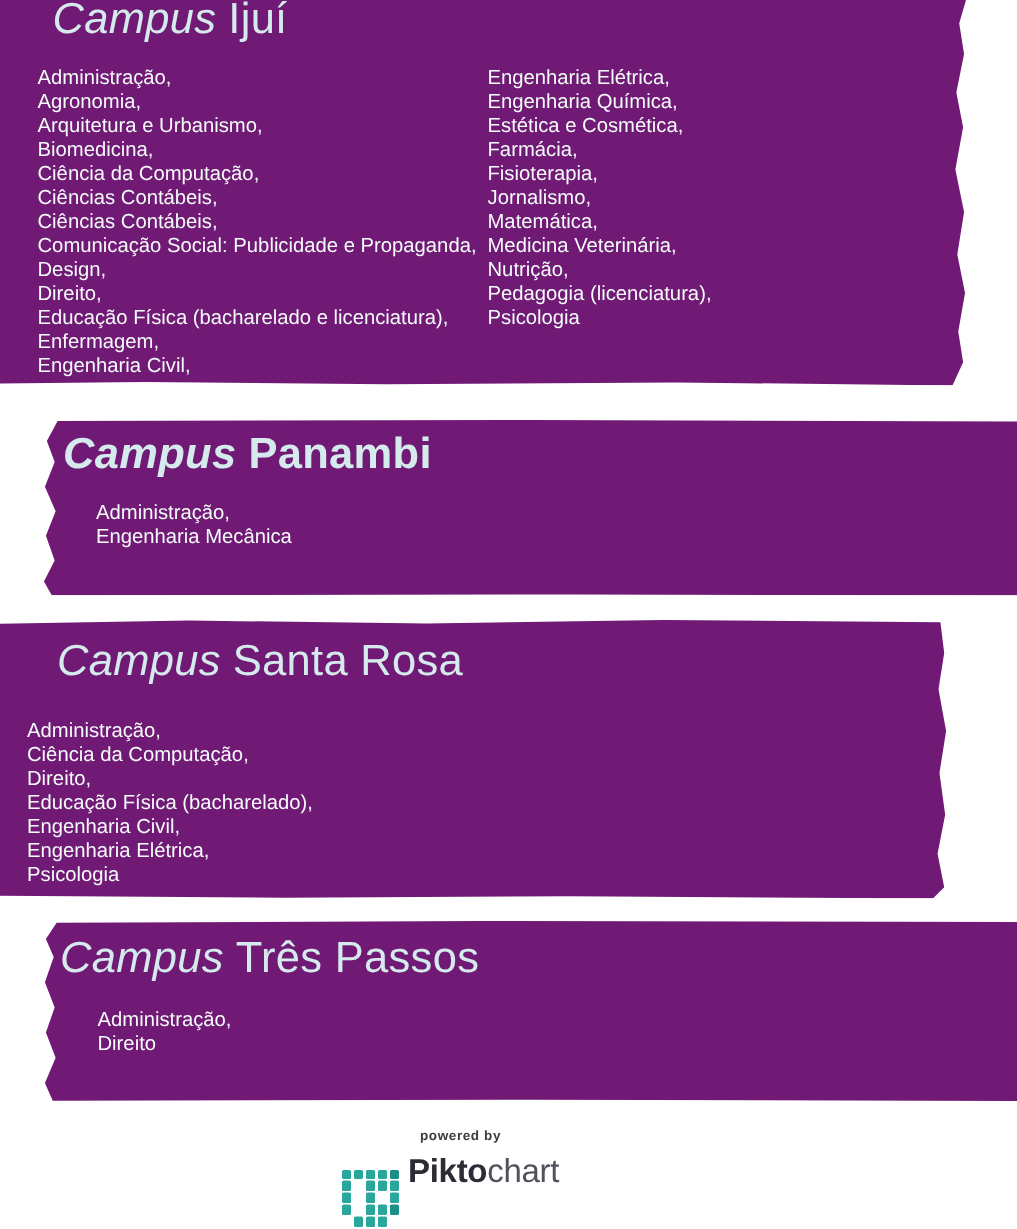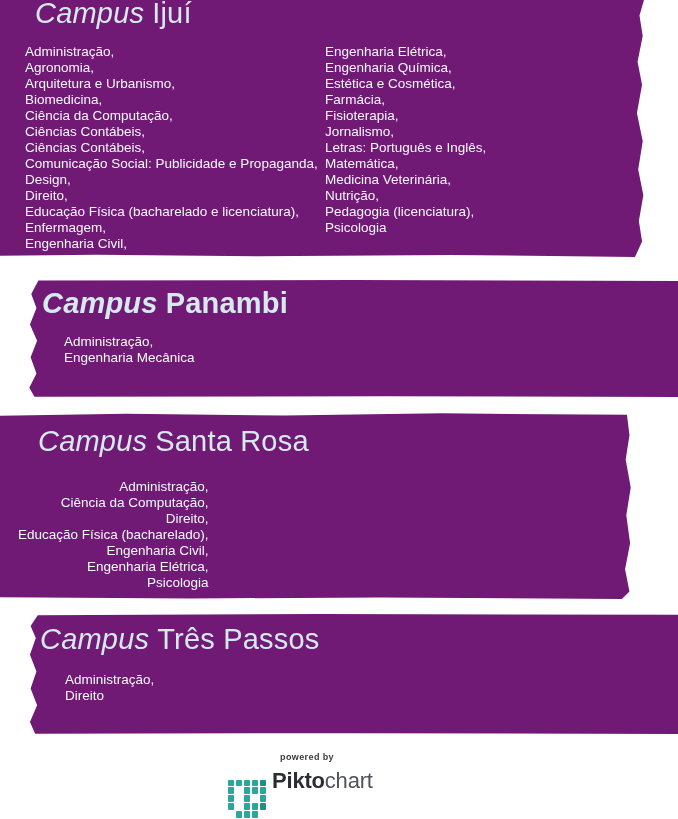--- a/index.html
+++ b/index.html
@@ -19,21 +19,20 @@
     left:0; top:0; width:644px; height:257px;
     clip-path: polygon(0% 0%, 100% 0%, 99.3% 6%, 99.8% 14%, 99.0% 24%, 99.7% 33%, 98.9% 44%, 99.8% 55%, 99.1% 66%, 99.9% 76%, 99.2% 86%, 99.7% 94%, 98.6% 100%, 70% 99.2%, 40% 99.7%, 15% 99.1%, 0% 99.5%);
   }
   .block.b-panambi {
     left:28px; top:280px; width:650px; height:117px;
     clip-path: polygon(1.6% 0.5%, 50% 0%, 100% 0.8%, 100% 100%, 55% 99.4%, 1.0% 99.8%, 0.2% 92%, 1.3% 80%, 0.4% 66%, 1.4% 52%, 0.3% 38%, 1.3% 24%, 0.5% 12%);
   }
   .block.b-santarosa {
     left:0; top:413px; width:632px; height:186px;
     clip-path: polygon(0% 1.5%, 20% 0.4%, 45% 1.4%, 70% 0.2%, 99.2% 1%, 99.6% 12%, 99.0% 25%, 99.8% 40%, 99.1% 55%, 99.7% 70%, 98.9% 84%, 99.6% 96%, 98.4% 100%, 60% 99.2%, 30% 99.7%, 0% 99.0%);
-    text-align: right;
   }
   .block.b-trespassos {
     left:28px; top:614px; width:650px; height:120px;
     clip-path: polygon(1.5% 1%, 45% 0%, 100% 0.6%, 100% 100%, 50% 99.3%, 1.1% 99.8%, 0.3% 90%, 1.4% 76%, 0.4% 62%, 1.3% 48%, 0.3% 34%, 1.2% 20%, 0.4% 10%);
   }
   .block-title {
     position:absolute;
     color:#d5eaec;
     font-size:29px;
     line-height:34px;
@@ -112,21 +111,20 @@
       <div>Enfermagem,</div>
       <div>Engenharia Civil,</div>
     </div>
   <div class="courses col-right">
       <div>Engenharia Elétrica,</div>
       <div>Engenharia Química,</div>
       <div>Estética e Cosmética,</div>
       <div>Farmácia,</div>
       <div>Fisioterapia,</div>
       <div>Jornalismo,</div>
-      <div>Letras: Português e Inglês,</div>
       <div>Matemática,</div>
       <div>Medicina Veterinária,</div>
       <div>Nutrição,</div>
       <div>Pedagogia (licenciatura),</div>
       <div>Psicologia</div>
     </div>
 </section>
 
 <section class="block b-panambi">
   <h1 class="block-title" style="margin:0;font-weight:bold;">

